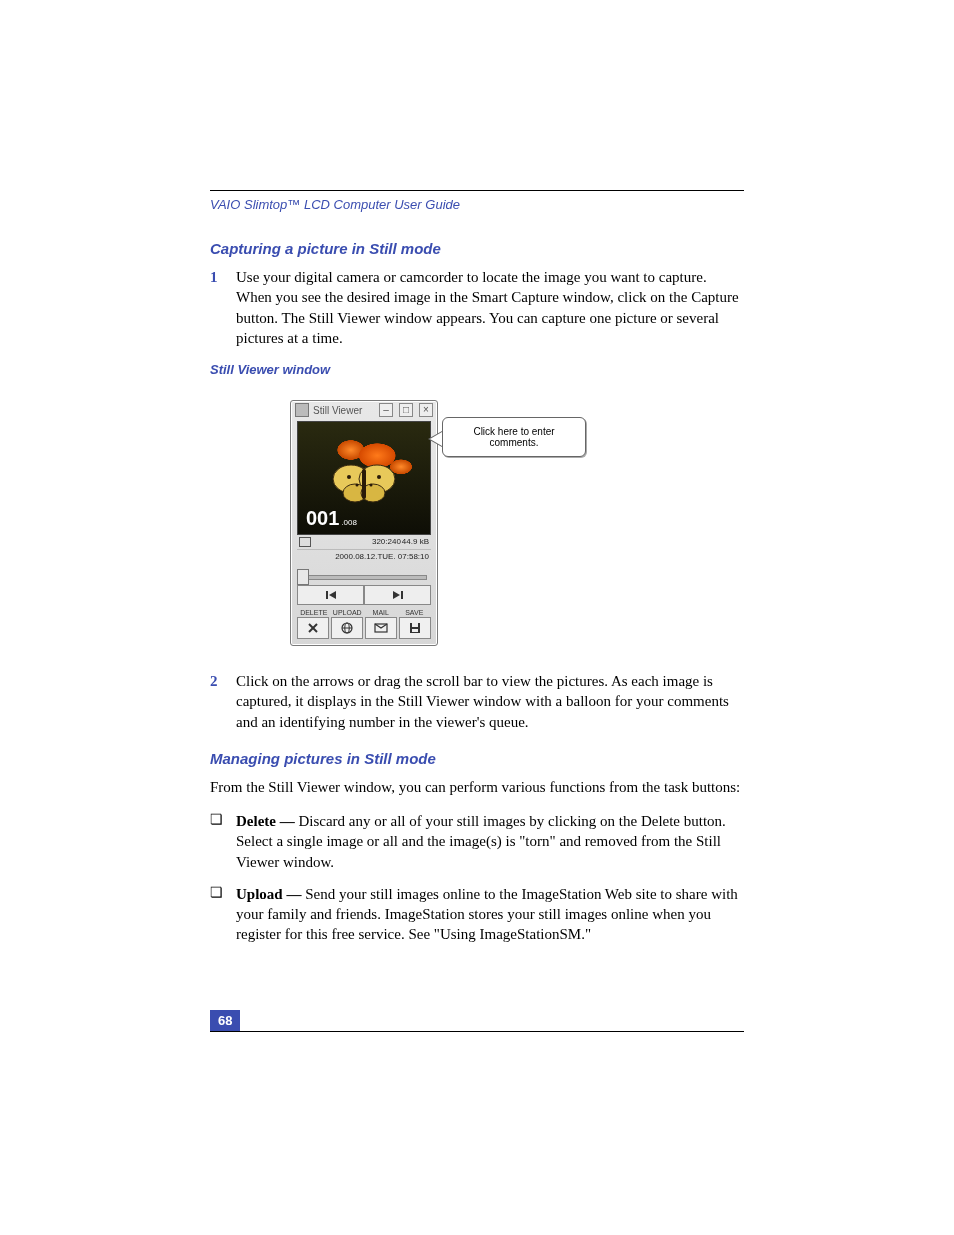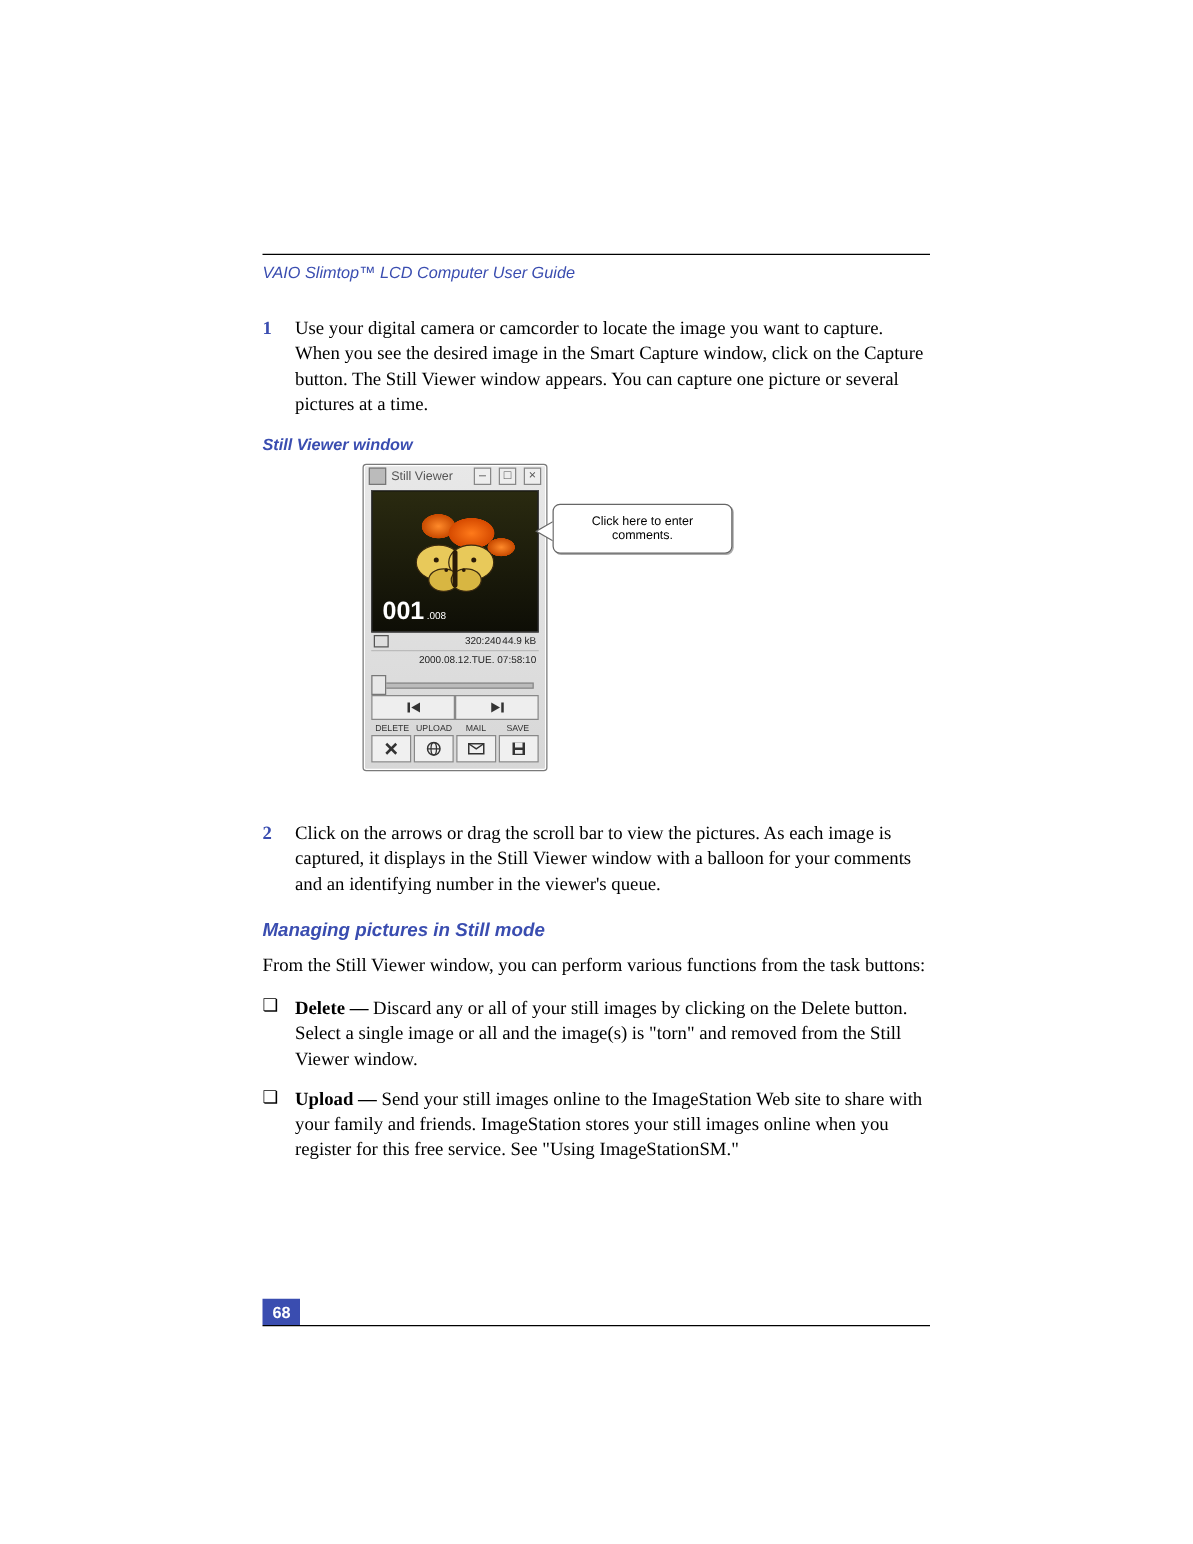--- a/index.html
+++ b/index.html
@@ -8,21 +8,20 @@
     background: #fff;
     font-family: "Times New Roman", Times, serif;
     color: #000;
     width: 954px;
   }
   .page {
     padding: 190px 210px 100px 210px;
     box-sizing: border-box;
     position: relative;
     min-height: 1080px;
-    margin-top: 13px;
   }
   .toprule {
     border: 0;
     border-top: 1px solid #000;
     margin: 0 0 6px 0;
   }
   .runhead {
     font-family: Arial, Helvetica, sans-serif;
     font-style: italic;
     color: #3a4db0;
@@ -82,21 +81,21 @@
   .bullets .bd { flex: 1; }
   .bullets .bd b { font-weight: bold; }
   .figure-wrap {
     margin: 8px 0 18px 80px;
     position: relative;
     height: 268px;
   }
   
   .sv {
     position: absolute;
-    left: 0; top: 0;
+    left: 0; top: 15px;
     width: 146px;
     background: linear-gradient(#e8e8e8,#d7d7d7);
     border: 1px solid #7a7a7a;
     border-radius: 3px;
     box-shadow: 0 0 0 1px #fff inset;
   }
   .sv-titlebar {
     display: flex;
     align-items: center;
     height: 18px;
@@ -226,21 +225,21 @@
     left: 2px; top: -7px;
     width: 0; height: 0;
     border-top: 7px solid transparent;
     border-bottom: 7px solid transparent;
     border-right: 12px solid #fff;
   }
   
   .footer {
     position: absolute;
     left: 210px; right: 210px;
-    bottom: 32px;
+    bottom: 48px;
   }
   .footer .pagenum {
     display: inline-block;
     background: #3a4db0;
     color: #fff;
     font-family: Arial, sans-serif;
     font-weight: bold;
     font-size: 13px;
     padding: 3px 8px;
   }
@@ -249,20 +248,21 @@
     margin: 0 0 0 0;
   }
 </style>
 </head>
 <body>
 
 <div class="page">
   <hr class="toprule">
   <div class="runhead">VAIO Slimtop™ LCD Computer User Guide</div>
 
+  <div class="h2">Capturing a picture in Still mode</div>
 
   <div class="step">
     <div class="num">1</div>
     <div class="body">Use your digital camera or camcorder to locate the image you want to capture. When you see the desired image in the Smart Capture window, click on the Capture button. The Still Viewer window appears. You can capture one picture or several pictures at a time.</div>
   </div>
 
   <div class="h3">Still Viewer window</div>
 
   <div class="figure-wrap">
     <div class="sv">

